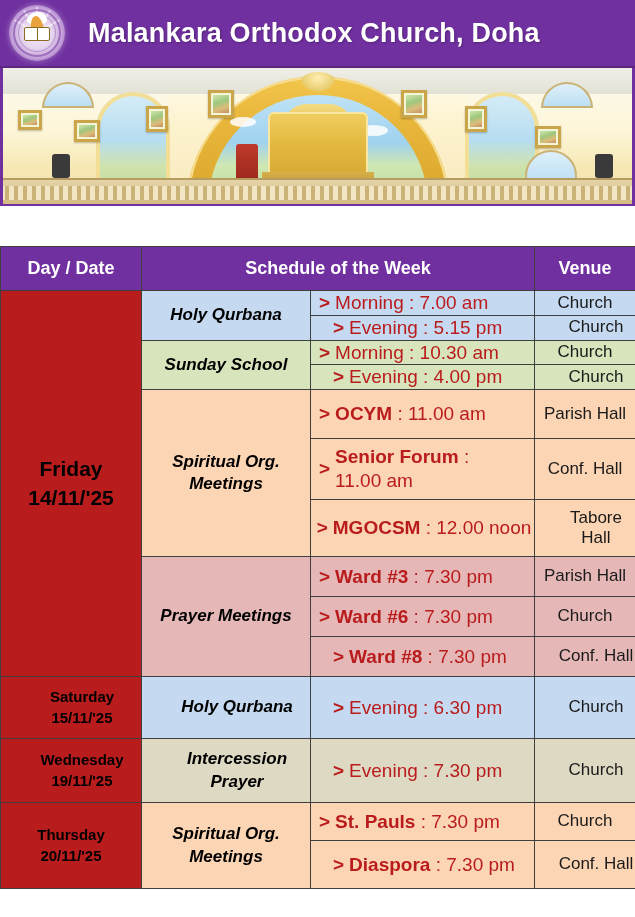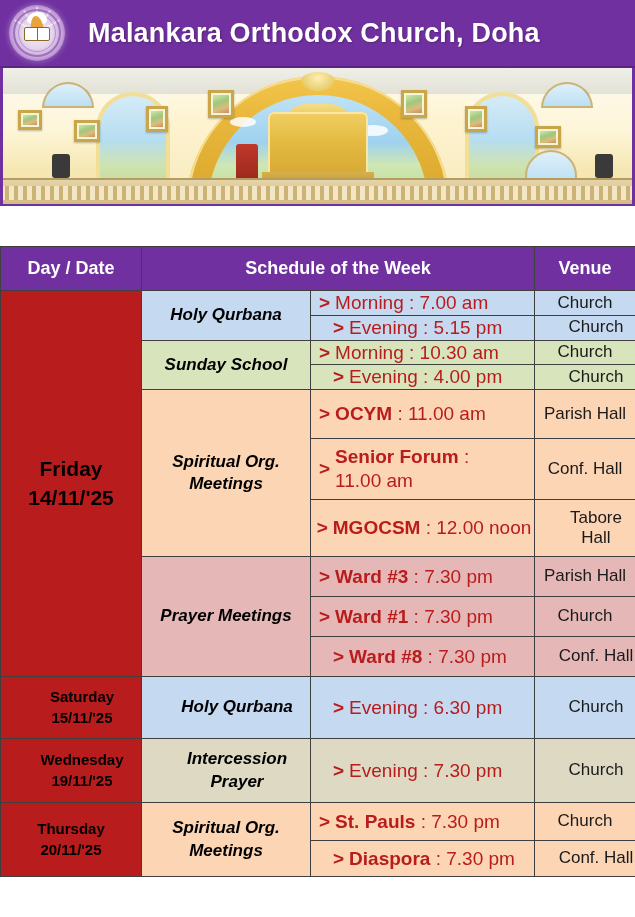--- a/index.html
+++ b/index.html
@@ -357,21 +357,21 @@
 
       <tr>
         <td class="actcell c-pink" rowspan="3">Prayer Meetings</td>
         <td class="detail c-pink" style="height:40px">
           <span class="gt">&gt;</span><span class="b">Ward #3</span><span> : 7.30 pm</span>
         </td>
         <td class="venue c-pink">Parish Hall</td>
       </tr>
       <tr>
         <td class="detail c-pink" style="height:40px">
-          <span class="gt">&gt;</span><span class="b">Ward #1</span><span> : 7.30 pm</span>
+          <span class="gt">&gt;</span><span class="b">Ward #6</span><span> : 7.30 pm</span>
         </td>
         <td class="venue c-pink">Church</td>
       </tr>
       <tr class="grp-end">
         <td class="detail c-pink" style="height:40px">
           <span class="gt">&gt;</span><span class="b">Ward #8</span><span> : 7.30 pm</span>
         </td>
         <td class="venue c-pink">Conf. Hall</td>
       </tr>
 
@@ -406,21 +406,21 @@
           <div>Thursday</div>
           <div>20/11/'25</div>
         </td>
         <td class="actcell c-peach" rowspan="2">Spiritual Org. Meetings</td>
         <td class="detail c-peach" style="height:38px">
           <span class="gt">&gt;</span><span class="b">St. Pauls</span><span> : 7.30 pm</span>
         </td>
         <td class="venue c-peach">Church</td>
       </tr>
       <tr class="grp-end">
-        <td class="detail c-peach" style="height:36px">
+        <td class="detail c-peach" style="height:48px">
           <span class="gt">&gt;</span><span class="b">Diaspora</span><span> : 7.30 pm</span>
         </td>
         <td class="venue c-peach">Conf. Hall</td>
       </tr>
 
     </tbody>
   </table>
 
 </div>
 

